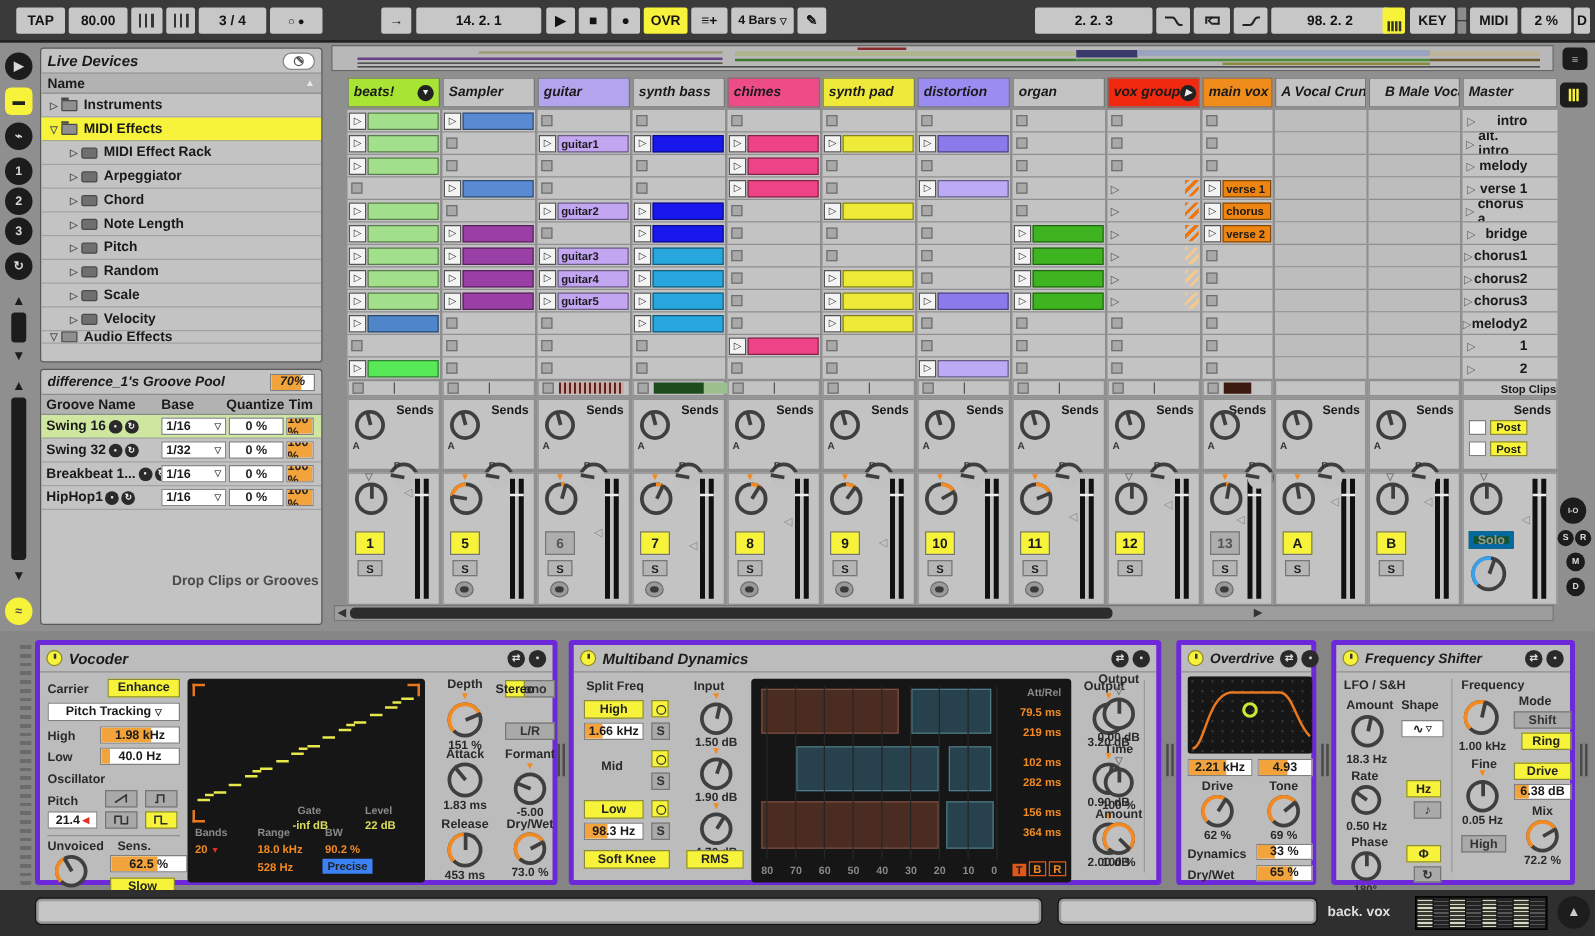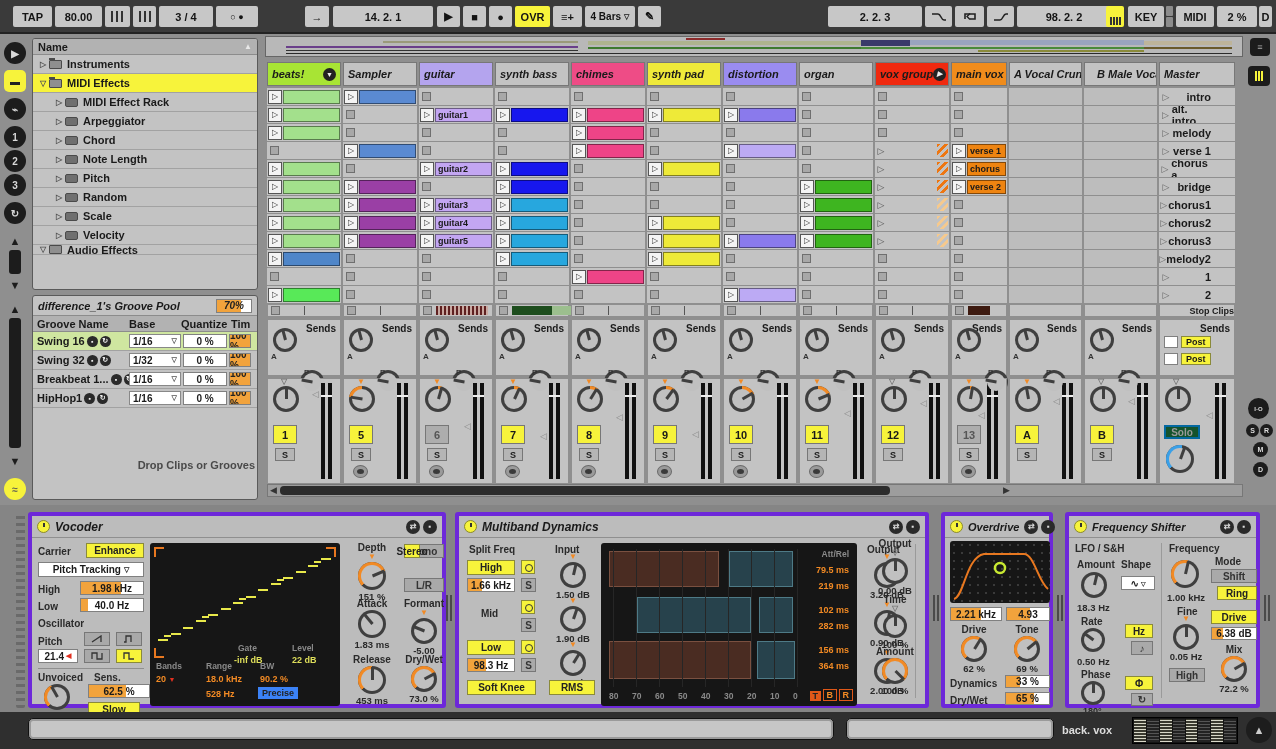--- a/index.html
+++ b/index.html
@@ -39,21 +39,21 @@
 .gico{width:11px;height:11px;border-radius:50%;background:#2a2a2a;color:#eee;font-size:7px;display:flex;align-items:center;justify-content:center;margin-left:2px;flex:none}
 .gc-base{width:52px;display:flex}
 .dd{background:#fff;border:1px solid #888;height:14px;display:flex;align-items:center;padding:0 3px;font-weight:bold;font-size:10px;width:100%}
 .dd b{margin-left:auto;font-size:7px;color:#555}
 .gc-q{width:48px;padding:0 2px}
 .vb{background:#fff;border:1px solid #808080;height:14px;display:flex;align-items:center;justify-content:center;font-size:10px;font-weight:bold;color:#222;position:relative;overflow:hidden}
 .vb .fill{position:absolute;left:0;top:0;bottom:0;background:#f2a33c;z-index:0}
 .vb span{position:relative;z-index:1}
 
 #overview{position:absolute;left:265px;top:36px;width:978px;height:21px;background:#b8b8b8;border:1px solid #666;overflow:hidden}
-#session{position:absolute;left:267px;top:62px;display:flex;gap:2px}
+#session{position:absolute;left:278px;top:62px;display:flex;gap:2px}
 .tcol{flex:none}
 .thdr{height:24px;display:flex;align-items:center;padding:0 4px;font-style:italic;font-weight:bold;font-size:11px;overflow:hidden;white-space:nowrap;border:1px solid #777}
 .hic{margin-left:auto;width:13px;height:13px;border-radius:50%;background:#222;color:#eee;font-size:7px;display:flex;align-items:center;justify-content:center;flex:none}
 .tgrid{margin-top:2px;background:#c3c3c3}
 .cell{height:18px;border-bottom:1px solid #8f8f8f;display:flex;align-items:center;position:relative;overflow:hidden}
 .cell.blank{background:#bdbdbd}
 .ssq{width:9px;height:9px;background:#a8a8a8;border:1px solid #6f6f6f;margin-left:3px;flex:none}
 .pbox{width:14px;height:14px;background:#f4f4f4;border:1px solid #555;margin:0 1px 0 1px;display:flex;align-items:center;justify-content:center;font-size:8px;color:#333;flex:none}
 .cbar{flex:1;height:14px;margin-right:1px;border:1px solid rgba(0,0,0,.45);font-size:9px;font-weight:bold;display:flex;align-items:center;padding-left:2px;white-space:nowrap;overflow:hidden}
 .hatch{background-image:repeating-linear-gradient(135deg,rgba(255,255,255,.5) 0 2px,transparent 2px 5px)}
@@ -83,21 +83,21 @@
 .numbtn{position:absolute;left:5px;top:46px;width:24px;height:19px;display:flex;align-items:center;justify-content:center;font-weight:bold;font-size:11px;border:1px solid #777;background:#f7f33b}
 .numbtn.off{background:#adadad;color:#555}
 .sbtn{position:absolute;left:7px;top:69px;width:20px;height:13px;display:flex;align-items:center;justify-content:center;font-weight:bold;font-size:9px;border:1px solid #777;background:#b5b5b5}
 .rbtn{position:absolute;left:9px;top:86px;width:15px;height:13px;border-radius:50%;background:#9a9a9a;border:1px solid #6a6a6a}
 .rbtn i{position:absolute;inset:3px;border-radius:50%;background:#3a3a3a;display:block}
 .meter{position:absolute;right:8px;top:4px;bottom:4px;width:11px}
 .meter i{position:absolute;top:0;bottom:0;width:4px;background:#111}
 .meter i.l{left:0}.meter i.r{right:0}
 .meter b{position:absolute;left:0;right:0;top:13%;height:2px;background:#eee}
 .mtri{position:absolute;right:21px;font-size:9px;color:#8a8a8a}
-.solobox{position:absolute;left:4px;top:46px;width:36px;height:14px;background:#14532d;border:2px solid #0369a1;color:#999;font-weight:bold;font-size:10px;display:flex;align-items:center;justify-content:center}
+.solobox{position:absolute;left:4px;top:46px;width:36px;height:14px;background:#14532d;border:4px solid #0369a1;color:#999;font-weight:bold;font-size:10px;display:flex;align-items:center;justify-content:center}
 
 #rightstrip .ric{position:absolute;border-radius:50%;background:#1c1c1c;color:#ddd;display:flex;align-items:center;justify-content:center;font-weight:bold}
 .ric.y{background:#f7f33b;color:#222}
 #hscroll{position:absolute;left:267px;top:484px;width:976px;height:13px;background:#9d9d9d;border:1px solid #777}
 #hscroll .thumb{position:absolute;left:12px;top:1px;height:9px;width:610px;background:#2c2c2c;border-radius:4px}
 #hscroll .ar{position:absolute;top:0;font-size:9px;color:#333;line-height:11px}
 
 #devarea{position:absolute;left:0;top:505px;width:1276px;height:207px;background:#858585}
 .dev{position:absolute;top:7px;height:196px;background:#bcbcbc;border:4px solid #6d28d9;border-radius:3px}
 .dtitle{height:22px;display:flex;align-items:center;gap:5px;padding:0 5px;border-bottom:1px solid #8f8f8f;font-style:italic;font-weight:bold;font-size:12px;white-space:nowrap}
@@ -213,20 +213,26 @@
   <div class="sarrow" style="top:200px">▲</div>
   <div class="vscr" style="top:216px;height:24px"></div>
   <div class="sarrow" style="top:244px">▼</div>
   <div class="sarrow" style="top:268px">▲</div>
   <div class="vscr" style="top:284px;height:130px"></div>
   <div class="sarrow" style="top:420px">▼</div>
   <div class="sic" style="top:444px;background:#f7f33b;color:#555">≈</div>
 </div>
 
 <div class="panel" style="left:32px;top:38px;width:226px;height:252px">
+  <div class="ptitle">
+      <span>Live Devices</span>
+    <span class="srchbox">
+        <i></i>
+      </span>
+    </div>
   <div class="hdrrow">
       <span>Name</span>
       <b style="margin-left:auto;color:#e8e8e8;font-size:8px">▲</b>
     </div>
   <div id="browser-list">
       <div class="brow" style="padding-left: 4px;">
         <span class="arr">▷</span>
         <span class="ficon folder"></span>
         <span>Instruments</span>
       </div>

